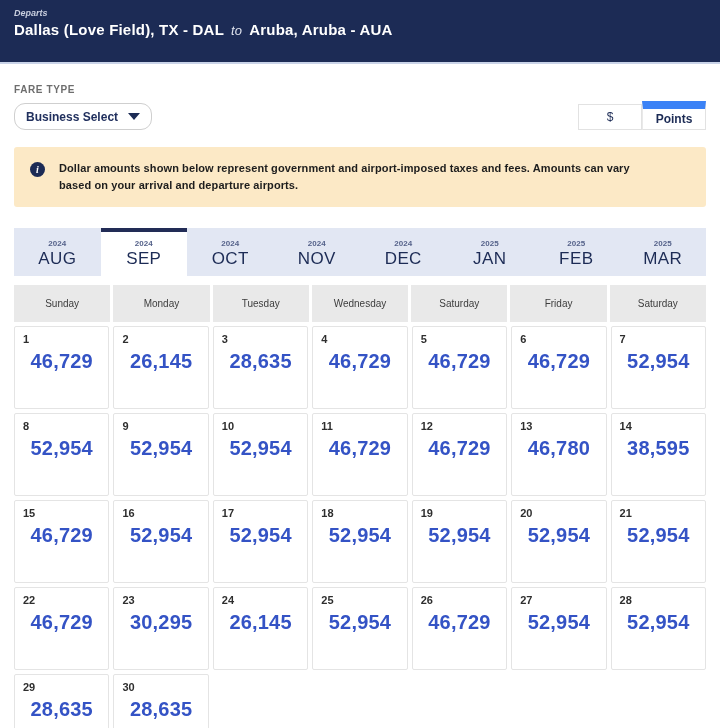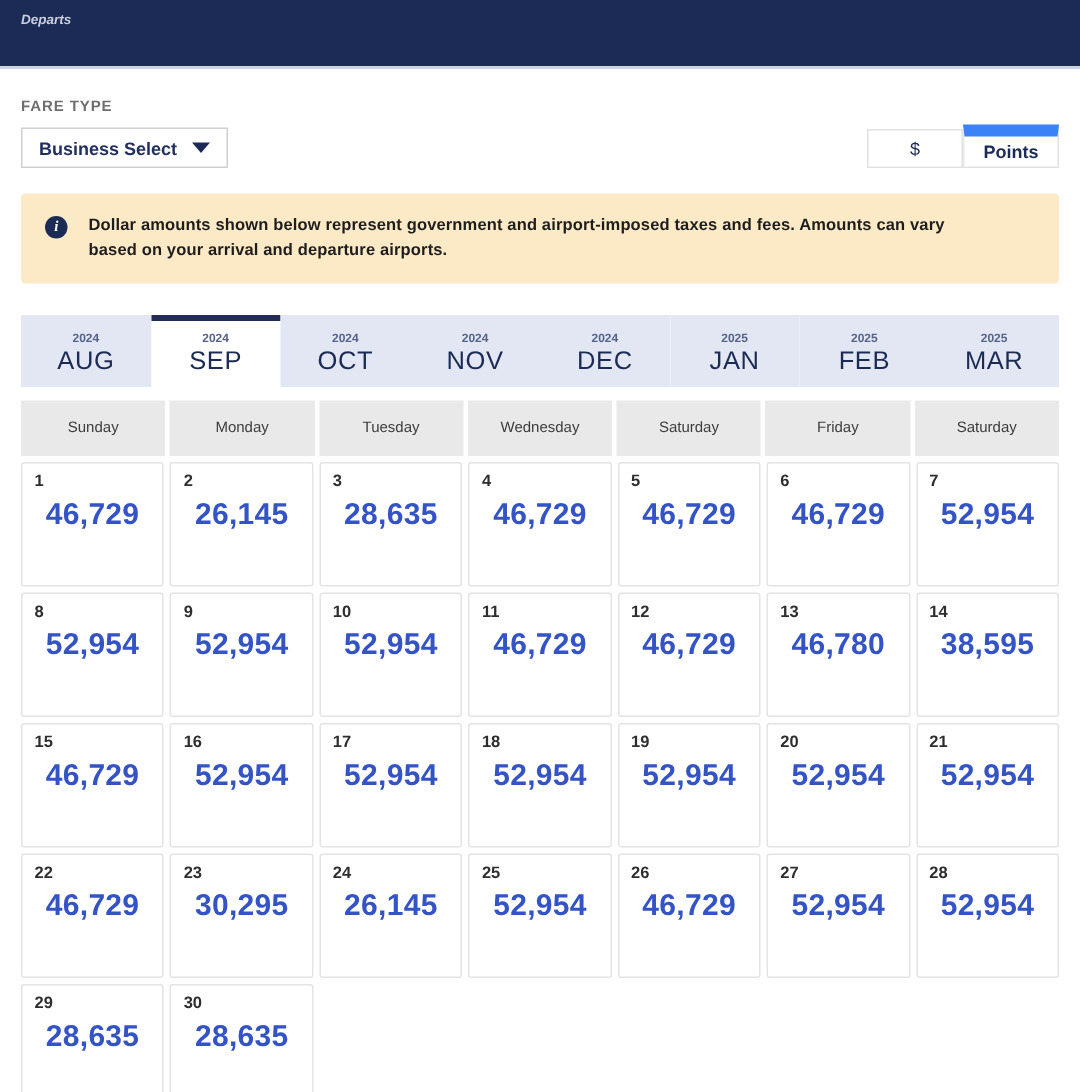--- a/index.html
+++ b/index.html
@@ -9,21 +9,21 @@
     background: #f7f7f4;
     width: 720px;
     height: 728px;
     overflow: hidden;
   }
   .page { background: #ffffff; width: 720px; min-height: 716px; padding-bottom: 6px; }
 
   
   .route-header {
     background: #1c2b55;
-    height: 46px;
+    height: 64px;
     padding: 8px 14px 0 14px;
     border-bottom: 2px solid #c9d3e8;
   }
   .departs-label {
     color: #c9cfdf;
     font-size: 9px;
     font-style: italic;
     font-weight: bold;
     margin-bottom: 3px;
   }
@@ -49,21 +49,21 @@
   .controls-row {
     margin-top: 6px;
     display: flex;
     justify-content: space-between;
     align-items: flex-end;
   }
   .dropdown {
     width: 138px;
     height: 27px;
     border: 1px solid #cfcfcf;
-    border-radius: 0;
+    border-radius: 11px;
     background: #ffffff;
     display: flex;
     align-items: center;
     justify-content: space-between;
     padding: 0 11px;
     cursor: pointer;
   }
   .dropdown .dd-value { font-size: 12px; font-weight: bold; color: #21305e; }
   .dropdown .caret {
     width: 0; height: 0;
@@ -189,20 +189,23 @@
     letter-spacing: 0.2px;
   }
 </style>
 </head>
 <body>
 
 <div class="page">
 
   <header class="route-header">
     <div class="departs-label">Departs</div>
+    <div class="route-title">
+      <span>Dallas (Love Field), TX - DAL</span><span class="to-word">to</span><span>Aruba, Aruba - AUA</span>
+    </div>
   </header>
 
   <div class="content">
 
     <div class="fare-type-label">FARE TYPE</div>
 
     <div class="controls-row">
       <div class="dropdown">
         <span class="dd-value">Business Select</span>
         <span class="caret"></span>

